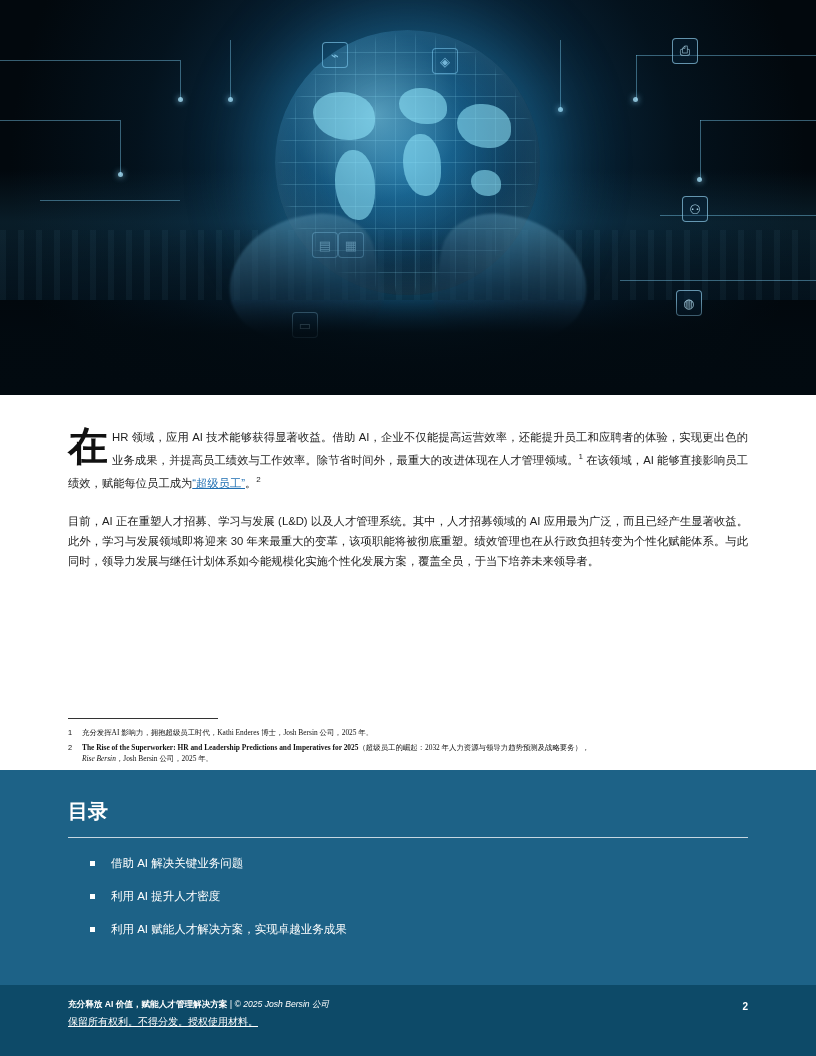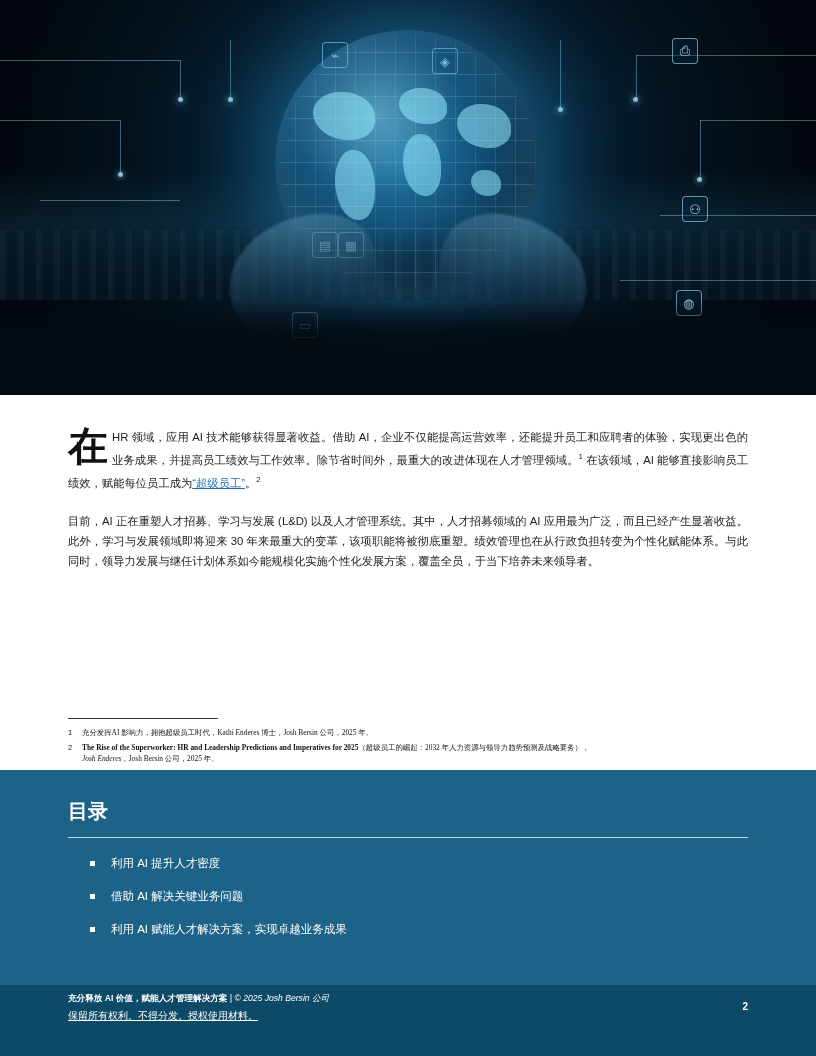--- a/index.html
+++ b/index.html
@@ -216,21 +216,21 @@
   }
 
   
   .footer {
     position: absolute;
     left: 0; right: 0;
     top: 985px;
     height: 71px;
     background: #0d4a68;
     color: #ffffff;
-    padding: 8px 68px 0 68px;
+    padding: 14px 68px 0 68px;
   }
   .footer-line1 {
     font-size: 8.6px;
     font-weight: bold;
     margin-bottom: 5px;
   }
   .footer-line1 .norm { font-weight: normal; font-style: italic; }
   .footer-line2 {
     font-size: 10px;
     line-height: 11px;
@@ -316,35 +316,35 @@
   <div class="footnotes">
     <div class="fn-rule"></div>
     <div class="fn-row">
       <div class="fn-num">1</div>
       <div class="fn-text">充分发挥AI 影响力，拥抱超级员工时代，Kathi Enderes 博士，Josh Bersin 公司，2025 年。</div>
     </div>
     <div class="fn-row">
       <div class="fn-num">2</div>
       <div class="fn-text">
         <b>The Rise of the Superworker: HR and Leadership Predictions and Imperatives for 2025</b><span>（超级员工的崛起：2032 年人力资源与领导力趋势预测及战略要务），</span><br>
-        <i>Josh Enderes</i><span>，Josh Bersin 公司，2025 年。</span>
+        <i>Rise Bersin</i><span>，Josh Bersin 公司，2025 年。</span>
       </div>
     </div>
   </div>
 
   <div class="toc">
     <div class="toc-title">目录</div>
     <div class="toc-rule"></div>
     <div class="toc-item">
       <span class="toc-bullet"></span>
-      <span>利用 AI 提升人才密度</span>
+      <span>借助 AI 解决关键业务问题</span>
     </div>
     <div class="toc-item">
       <span class="toc-bullet"></span>
-      <span>借助 AI 解决关键业务问题</span>
+      <span>利用 AI 提升人才密度</span>
     </div>
     <div class="toc-item">
       <span class="toc-bullet"></span>
       <span>利用 AI 赋能人才解决方案，实现卓越业务成果</span>
     </div>
   </div>
 
   <div class="footer">
     <div class="footer-line1">
       <span>充分释放 AI 价值，赋能人才管理解决方案</span><span class="norm"> | </span><span class="norm">© 2025 Josh Bersin 公司</span>

